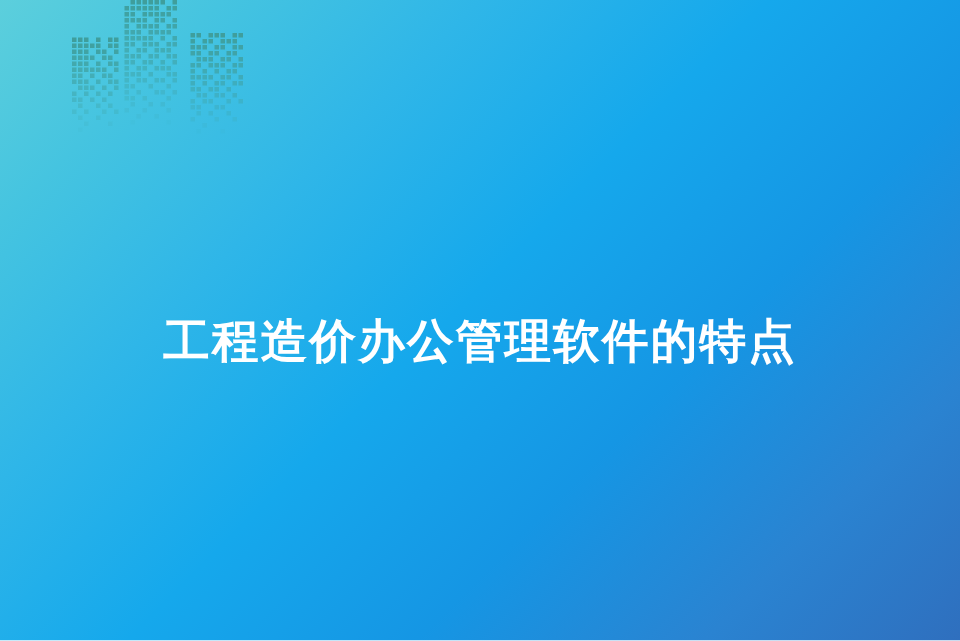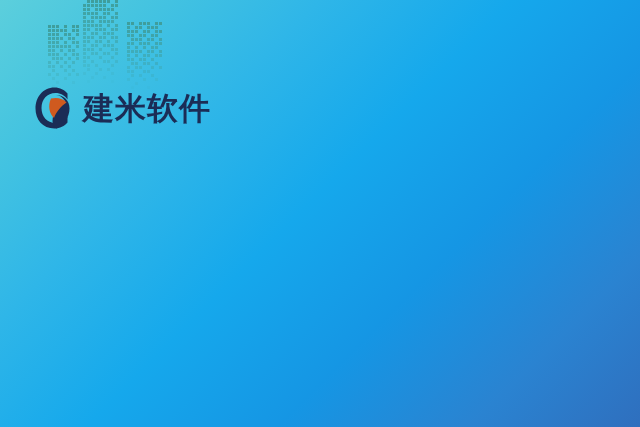--- a/index.html
+++ b/index.html
@@ -375,26 +375,18 @@
         <i class="pix" style="left: 24px; top: 52px; opacity: 0.228; background: rgb(63, 158, 156);"></i>
         <i class="pix" style="left: 0px; top: 56px; opacity: 0.169; background: rgb(63, 158, 156);"></i>
         <i class="pix" style="left: 16px; top: 56px; opacity: 0.169; background: rgb(63, 158, 156);"></i>
         <i class="pix" style="left: 28px; top: 56px; opacity: 0.169; background: rgb(63, 158, 156);"></i>
         <i class="pix" style="left: 8px; top: 60px; opacity: 0.109; background: rgb(63, 158, 156);"></i>
         <i class="pix" style="left: 4px; top: 64px; opacity: 0.05; background: rgb(63, 158, 156);"></i>
         <i class="pix" style="left: 20px; top: 64px; opacity: 0.05; background: rgb(63, 158, 156);"></i>
       </div>
     </div>
 
-  <div id="logo">
-    <svg id="logo-mark" viewBox="0 0 42 44">
-
-      <path d="M20.5 1.5 C8.5 1.5 1.5 11.5 1.5 22.5 C1.5 33.5 8.5 42.5 20.5 42.5 C26 42.5 30.5 40 33.5 36.5 L33.5 30.5 C31 34.5 26.5 37 21.5 37 C13 37 7.5 30.5 7.5 22 C7.5 13.5 13 7 21.5 7 C26.5 7 31 9.5 33.5 13.5 L33.5 7.5 C30.5 4 26 1.5 20.5 1.5 Z" fill="#1b2c56"></path>
-
-      <path d="M22 9 C30 9 35.5 14.5 35.5 22.5 C35.5 31.5 30 38.5 22.5 42.5 C20 41 18.5 38.5 18.5 35 C18.5 27 24 19 31 15 C28.5 11 25.5 9 22 9 Z" fill="#1b2c56"></path>
-
-      <path d="M17 12.5 C23 11 29.5 12.5 32.5 16.5 C27 20 22.5 25.5 20 32 C15.5 28 13.5 20 17 12.5 Z" fill="#cf5a1f"></path>
-    </svg>
-    <span id="logo-wordmark">建米软件</span>
+
+  <div id="headline-wrap">
+    <h1 id="headline">工程造价办公管理软件的特点</h1>
   </div>
 
-
 </div>
 
 </body></html>

